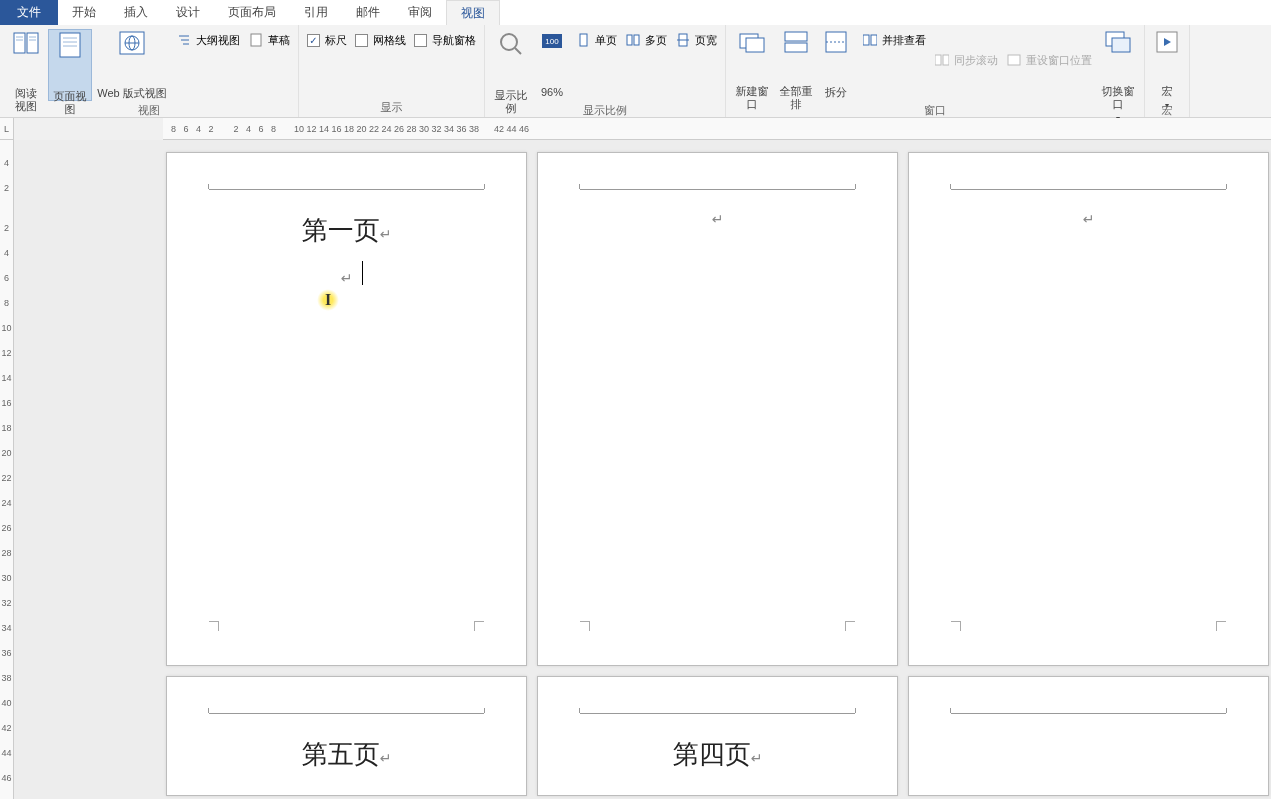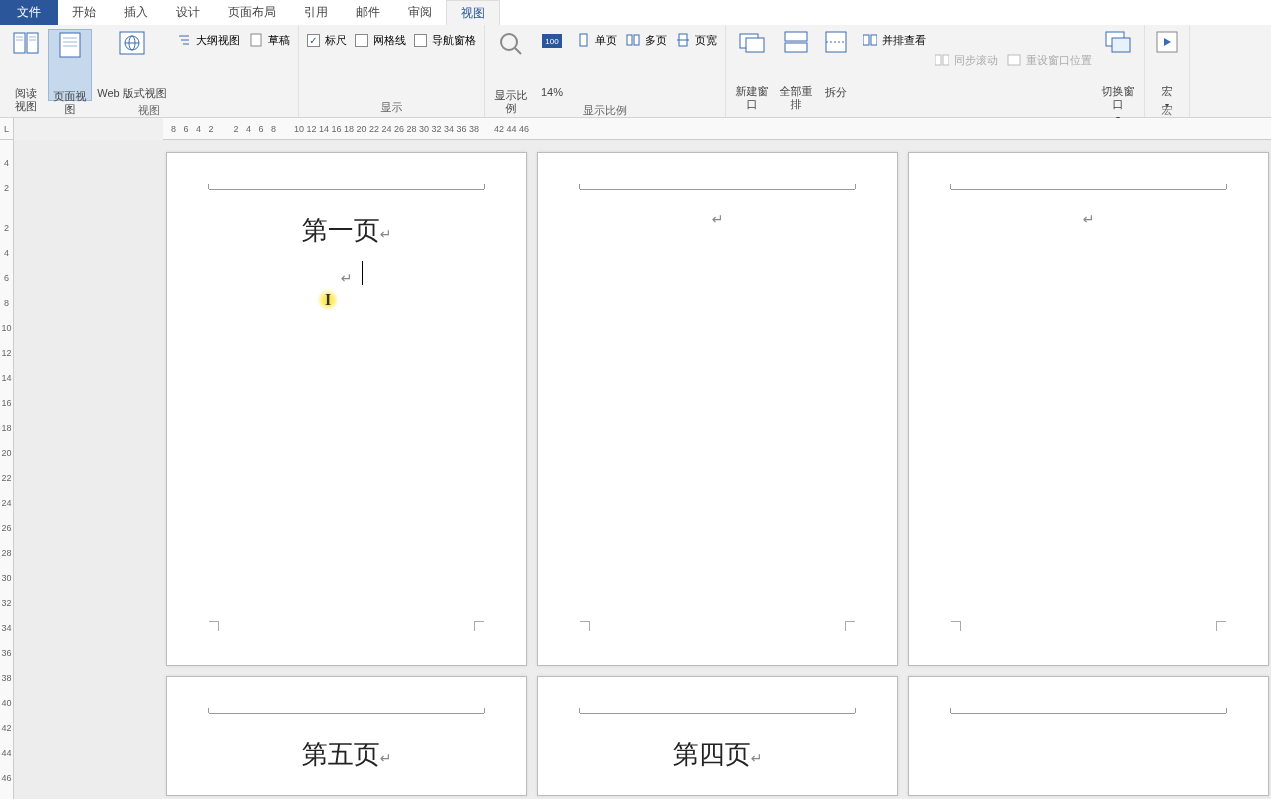--- a/index.html
+++ b/index.html
@@ -163,21 +163,21 @@
         </div>
         <div class="label">显示比例</div>
       </div>
       <div class="big-btn" style="width:38px">
         <div class="icon-box">
           <svg width="24" height="20">
               <rect x="2" y="2" width="20" height="14" fill="#2b579a"></rect>
               <text x="12" y="12" fill="#fff" font-size="8" text-anchor="middle">100</text>
             </svg>
         </div>
-        <div class="label">14%</div>
+        <div class="label">96%</div>
       </div>
       <div class="vcol">
         <div class="small-row">
           <span class="icon-sm">
               <svg width="14" height="14">
                 <rect x="4" y="1" width="7" height="12" fill="#fff" stroke="#3a6db0"></rect>
               </svg>
             </span>
           <span>单页</span>
         </div>
@@ -264,20 +264,21 @@
       <div class="big-btn">
         <div class="icon-box">
           <svg width="26" height="22">
               <rect x="1" y="1" width="18" height="14" fill="#fff" stroke="#3a6db0"></rect>
               <rect x="7" y="7" width="18" height="14" fill="#e8f0fa" stroke="#3a6db0"></rect>
             </svg>
         </div>
         <div class="label"><span>切换窗口</span><br><span style="font-size:8px">▾</span></div>
       </div>
     </div>
+    <div class="group-label">窗口</div>
   </div>
 
   <div class="ribbon-group">
     <div class="group-content">
       <div class="big-btn" style="width:36px">
         <div class="icon-box">
           <svg width="22" height="22">
               <rect x="1" y="1" width="20" height="20" fill="#fff" stroke="#888"></rect>
               <polygon points="8,7 8,15 15,11" fill="#3a6db0"></polygon>
             </svg>

